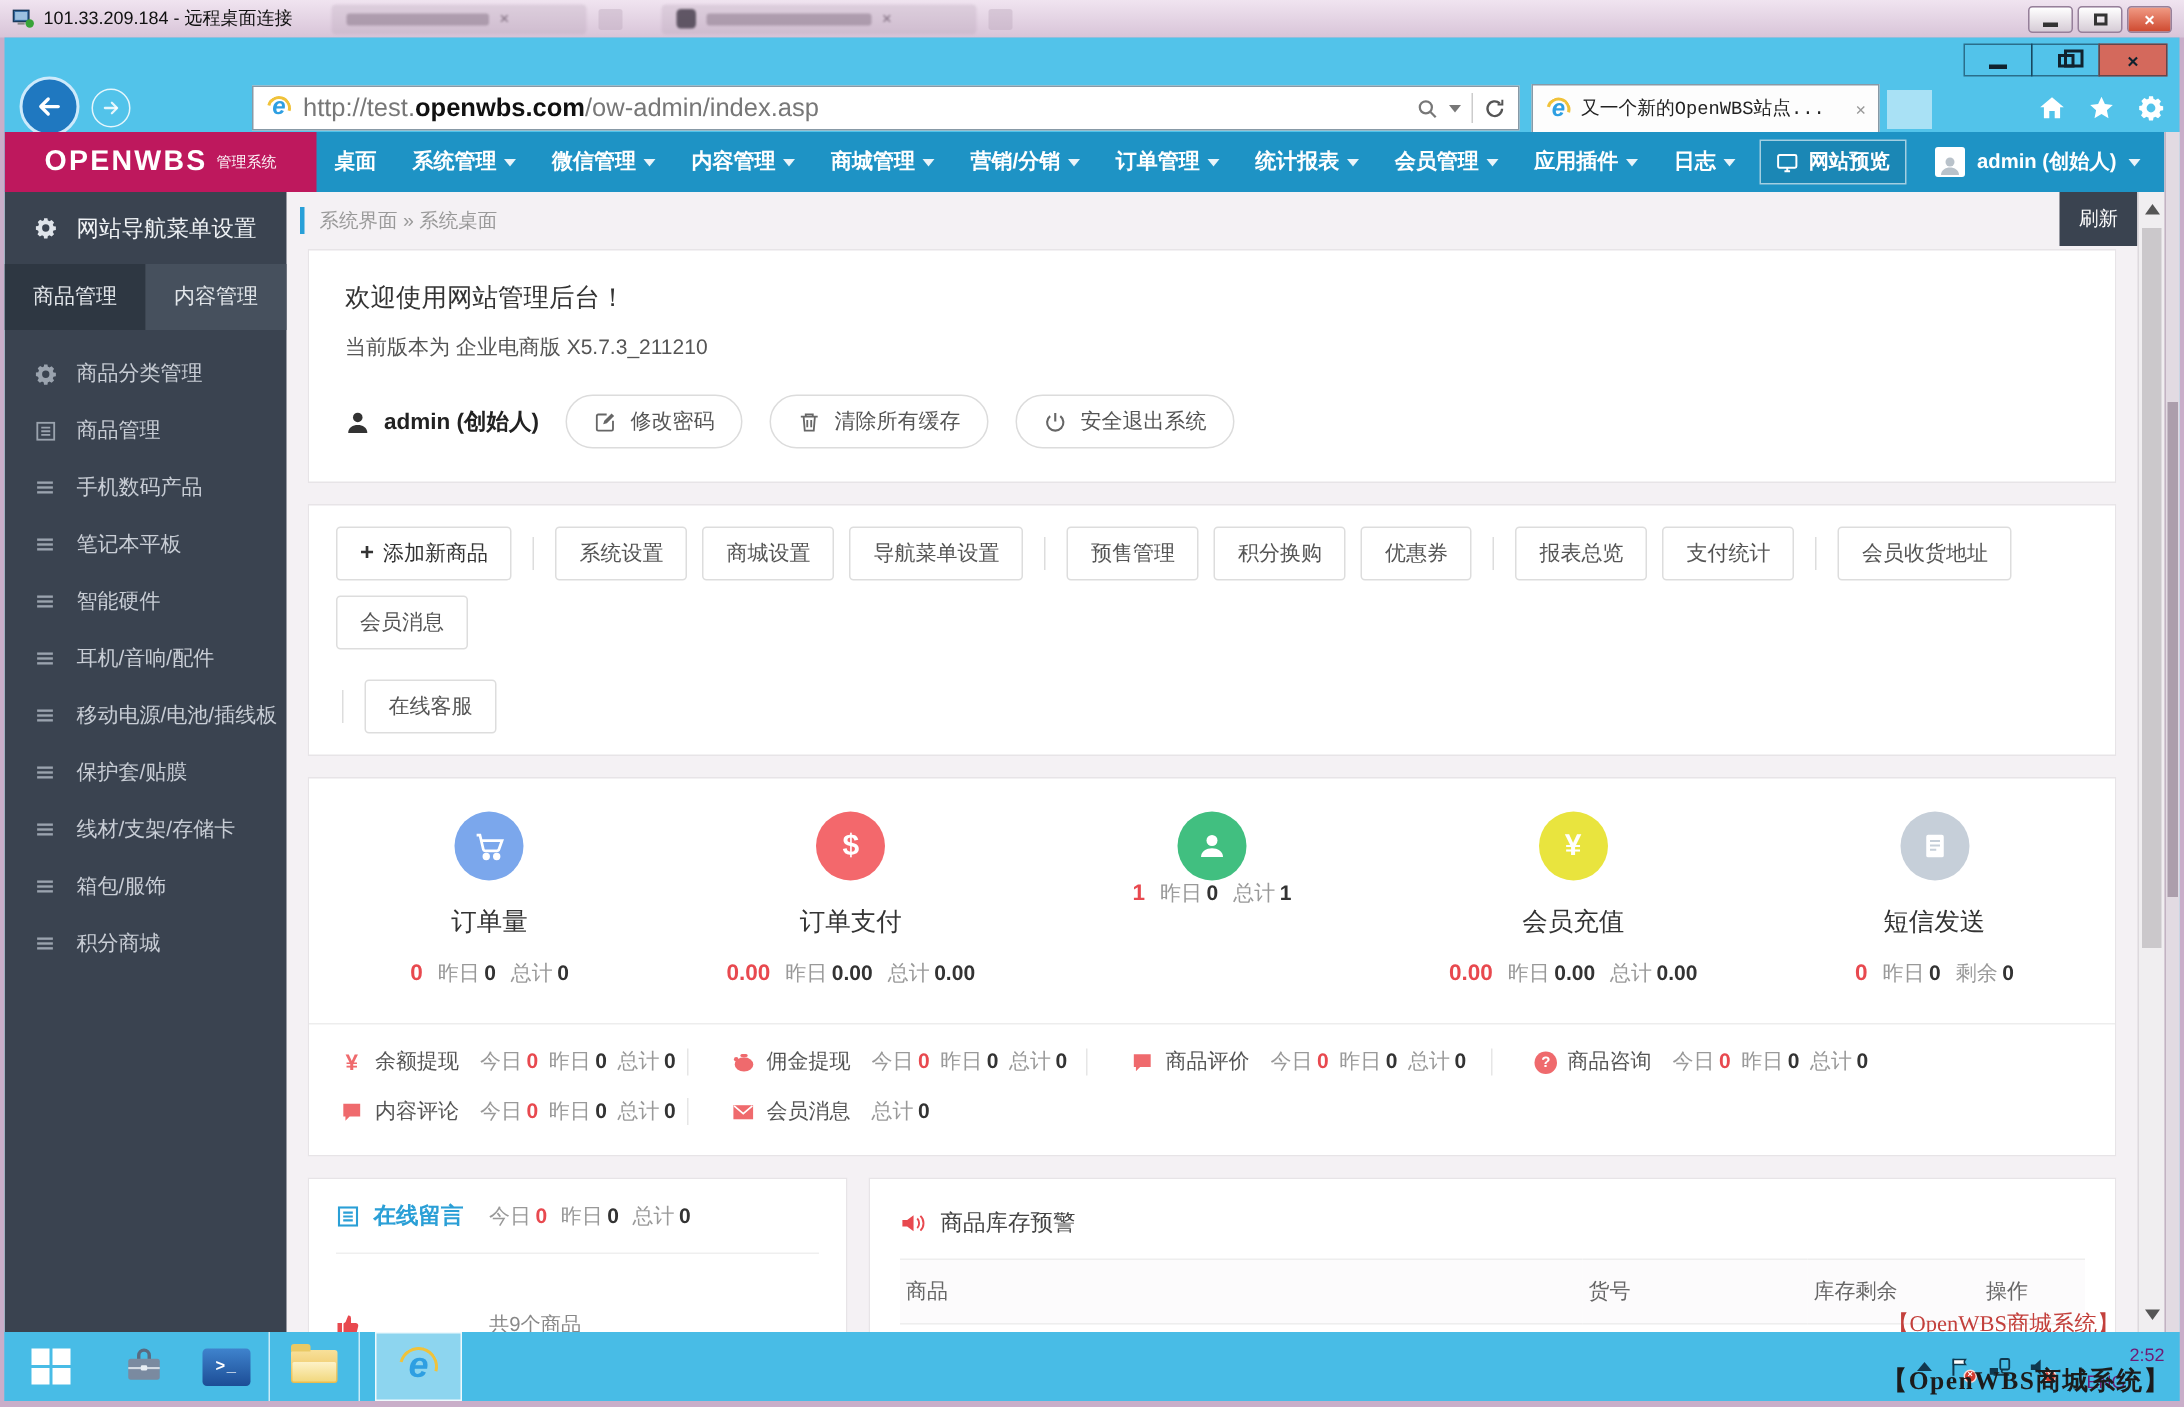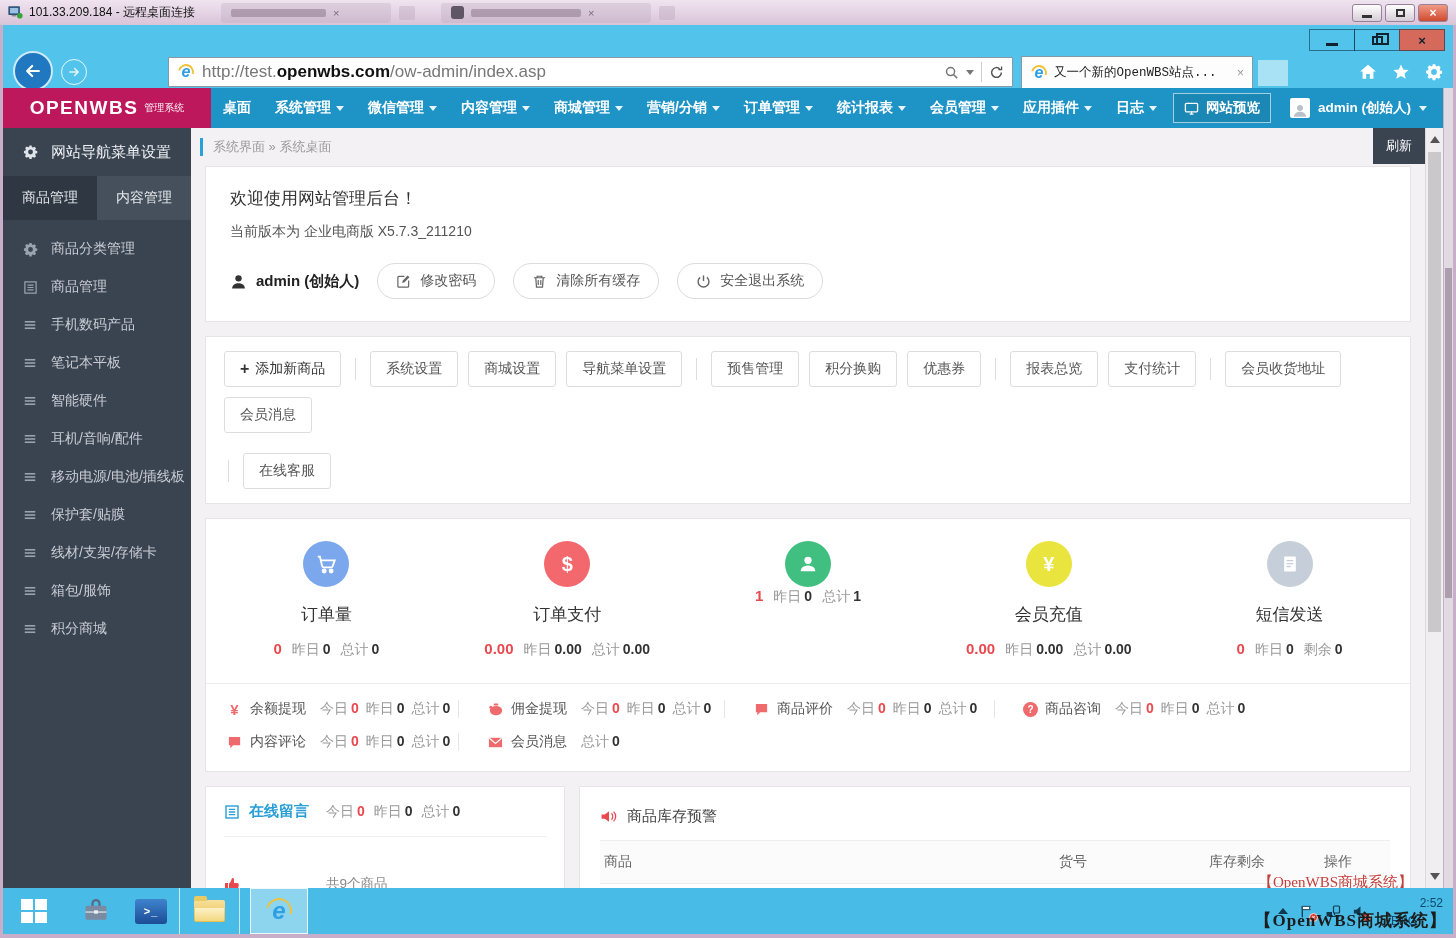--- a/index.html
+++ b/index.html
@@ -171,21 +171,21 @@
   .folder{width:31px;height:22px;background:linear-gradient(#f8e09a,#e9bd4e);border-radius:2px;position:relative;}
   .folder:before{content:"";position:absolute;top:-4px;left:0;width:13px;height:5px;background:#e9c964;border-radius:2px 2px 0 0;}
   .folder:after{content:"";position:absolute;left:1px;right:1px;bottom:1px;height:13px;background:linear-gradient(#fdf2c8,#f2d87e);border-radius:1px;}
   .efav.big{font-size:24px;width:28px;height:28px;}
   .efav.big:after{border-width:2.5px;}
   .tray{margin-left:auto;display:flex;align-items:center;gap:11px;margin-right:86px;}
   .tray-chevron{width:0;height:0;border-left:5px solid transparent;border-right:5px solid transparent;border-bottom:6px solid #10384e;}
   .tray-ico{position:relative;display:flex;}
   .badge{position:absolute;right:-4px;bottom:-3px;width:9px;height:9px;border-radius:50%;background:#d23b2e;
     border:1px solid #f7dcd8;color:#fff;font-size:6px;line-height:7px;text-align:center;font-weight:bold;}
-  .tray-clock{position:absolute;right:10px;bottom:4px;text-align:right;font-size:12px;color:#0c4a6e;line-height:1.45;z-index:21;}
+  .tray-clock{position:absolute;right:10px;bottom:4px;text-align:right;font-size:12px;color:#701a75;line-height:1.45;z-index:21;}
   .tray-clock .lang{margin-right:26px;}
   .wm-dark{position:absolute;right:6px;bottom:2px;z-index:30;font-family:"Liberation Serif","DejaVu Serif",serif;
     font-size:17px;font-weight:bold;color:#1c1c1c;letter-spacing:1px;}
   .wm-red{position:absolute;right:40px;bottom:42px;z-index:5;font-family:"Liberation Serif","DejaVu Serif",serif;
     font-size:15px;color:#c3403c;}
 </style>
 </head>
 <body>
 
 <div class="rdp-bar">

